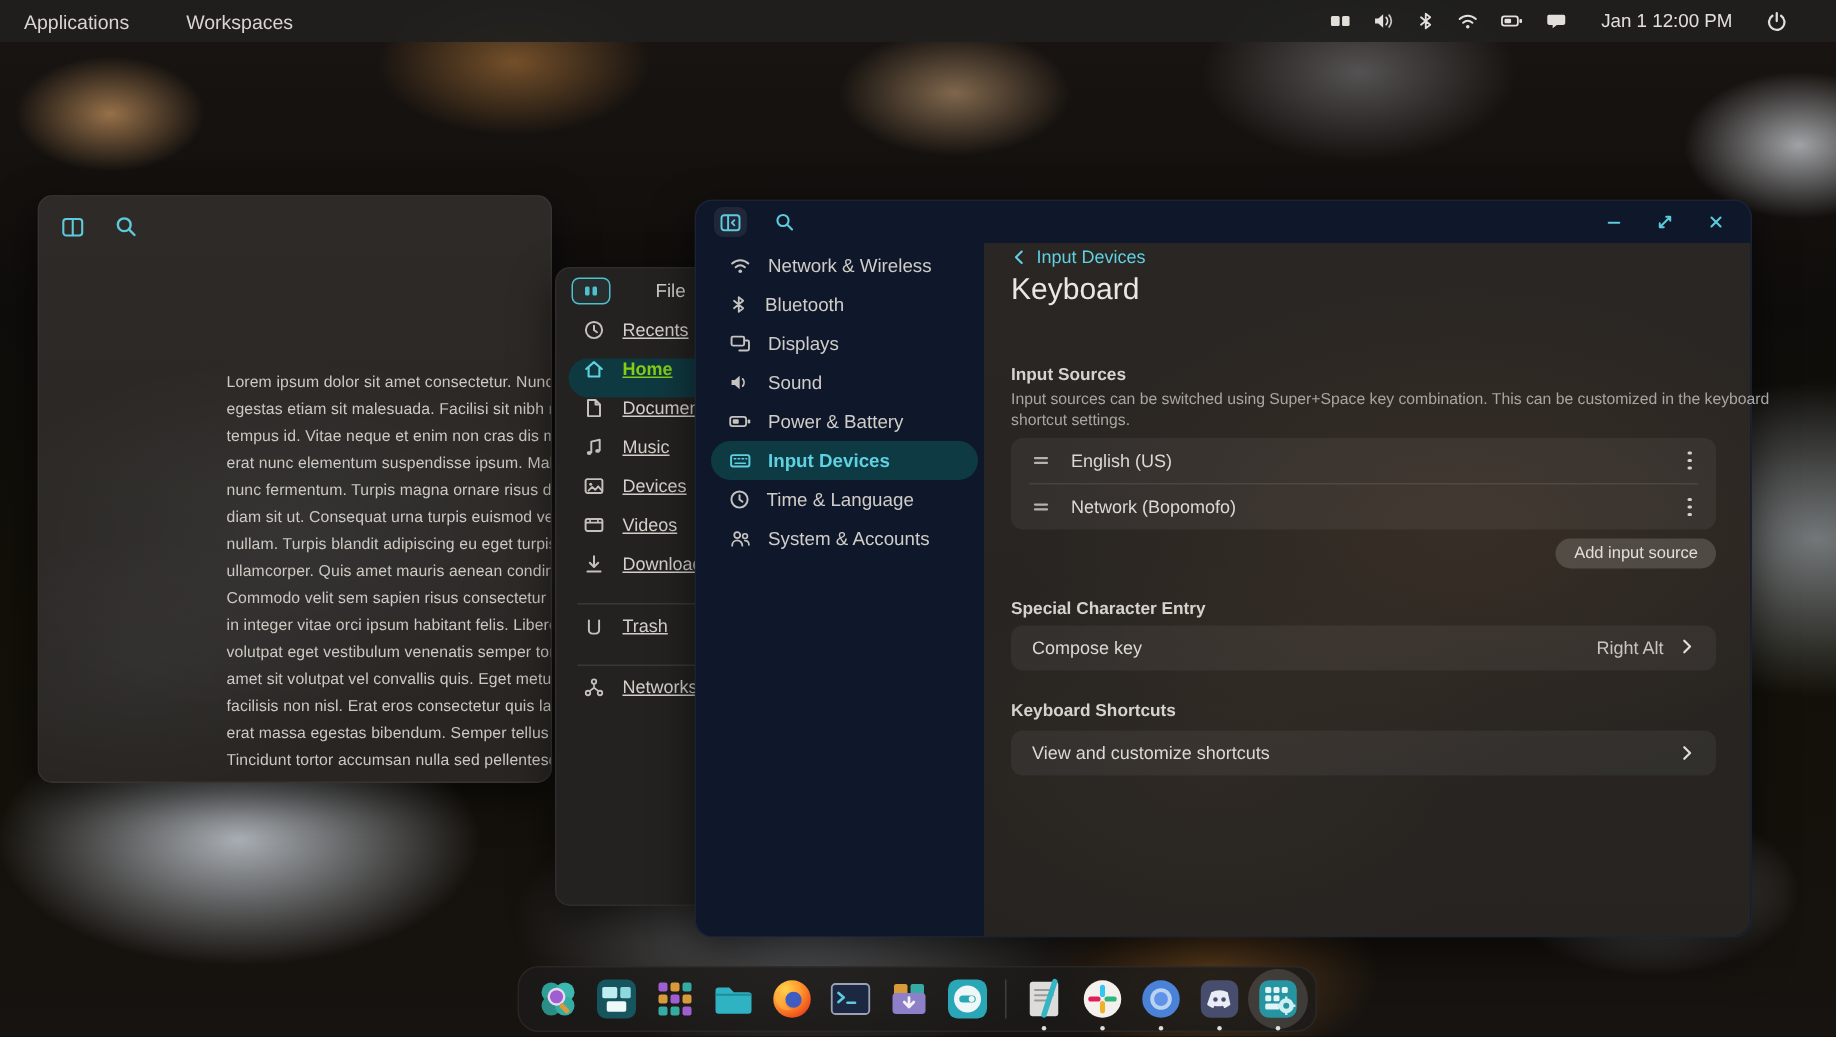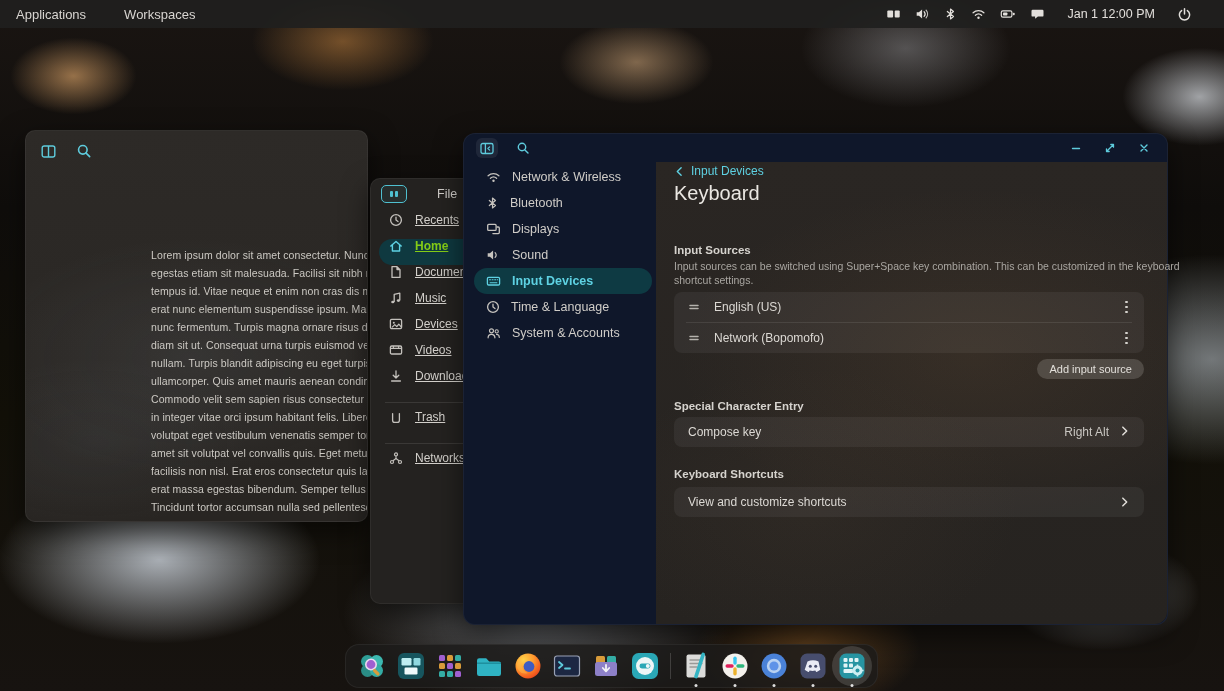--- a/index.html
+++ b/index.html
@@ -352,20 +352,28 @@
           <path d="M10.6 5h1.2a1 1 0 0 1 1 1v4.6a1 1 0 0 1-1 1H6.4" fill="none" stroke="currentColor" stroke-width="1.3" stroke-linecap="round"></path>
         </svg>
       <span>Displays</span>
     </div>
     <div class="ss-item">
       <svg class="ic" width="15" height="14" viewBox="0 0 14 14">
           <path d="M1.2 5.3h2.2L6.6 2.5v9L3.4 8.7H1.2z" fill="currentColor"></path>
           <path d="M8.6 4.6a3.6 3.6 0 0 1 0 4.8" fill="none" stroke="currentColor" stroke-width="1.2" stroke-linecap="round"></path>
         </svg>
       <span>Sound</span>
+    </div>
+    <div class="ss-item">
+      <svg class="ic" width="15" height="14" viewBox="0 0 15 14">
+          <rect x="0.8" y="3.9" width="10.6" height="6.2" rx="1.6" fill="none" stroke="currentColor" stroke-width="1.2"></rect>
+          <rect x="12.4" y="5.7" width="1.8" height="2.6" rx="0.7" fill="currentColor"></rect>
+          <rect x="2.5" y="5.5" width="4" height="3" rx="0.8" fill="currentColor"></rect>
+        </svg>
+      <span>Power &amp; Battery</span>
     </div>
     <div class="ss-item sel">
       <svg class="ic" width="15" height="14" viewBox="0 0 14 14">
           <rect x="0.9" y="3.4" width="12.2" height="7.6" rx="1.3" fill="none" stroke="currentColor" stroke-width="1.3"></rect>
           <path d="M3 5.8h1M5.6 5.8h1M8.2 5.8h1M10.8 5.8h.4M3.6 8.8h6.8" stroke="currentColor" stroke-width="1.1" stroke-linecap="round"></path>
         </svg>
       <span>Input Devices</span>
     </div>
     <div class="ss-item">
       <svg class="ic" width="14" height="14" viewBox="0 0 14 14">

